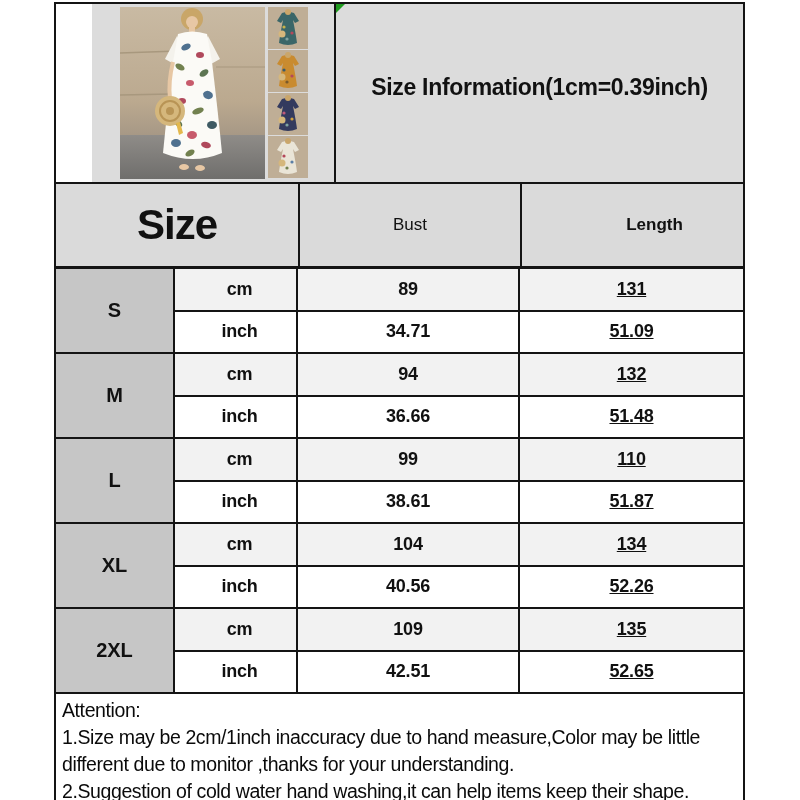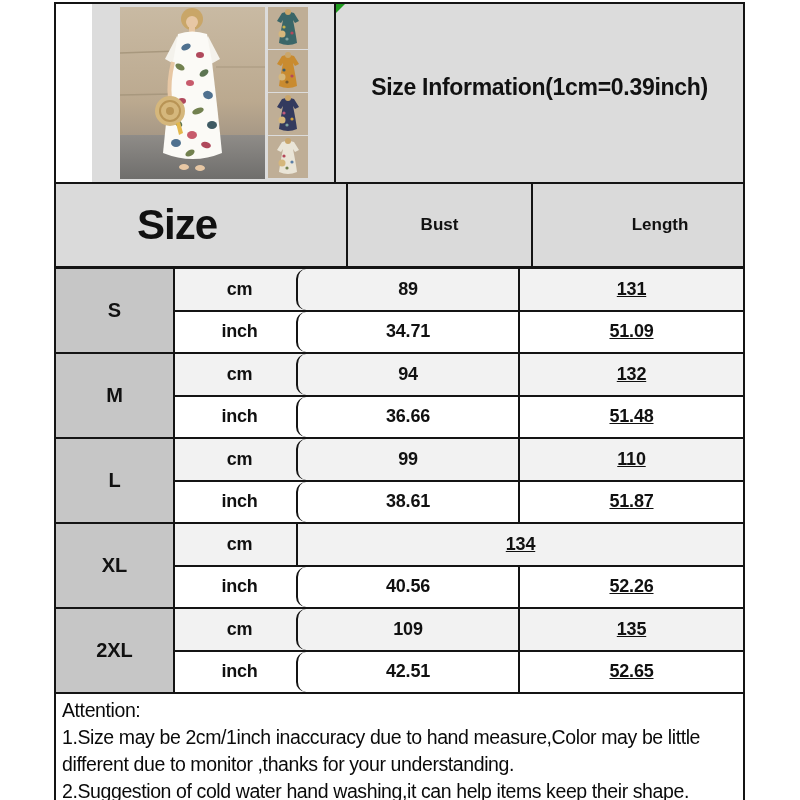--- a/index.html
+++ b/index.html
@@ -19,35 +19,35 @@
   .title-cell { flex:1; background:#dcdcdc; border-left:2px solid #141414; position:relative;
     display:flex; align-items:center; justify-content:center; }
   .title-cell .marker { position:absolute; left:0; top:0; width:0; height:0;
     border-top:9px solid #1f9b1f; border-right:9px solid transparent; }
   .chart-title { font-size:23px; font-weight:bold; letter-spacing:-0.3px; padding-bottom:12px; }
 
   
   .header-row { display:flex; height:85px; border-bottom:3px solid #141414; background:#dadada; }
   .header-row > div { display:flex; align-items:center; justify-content:center; }
   .col-size-head { width:242px; font-size:42px; font-weight:bold; letter-spacing:-1px; }
-  .col-bust-head { width:185px; border-left:2px solid #141414; font-size:17px; font-weight:bold;margin-left:48px; }
+  .col-bust-head { width:222px; border-left:2px solid #141414; font-size:17px; font-weight:normal; }
   .col-length-head { flex:1; border-left:2px solid #141414; font-size:17px; font-weight:bold;padding-left:44px; }
 
   
   .group { display:flex; height:85px; border-bottom:2px solid #141414; }
   .size-label-cell { width:119px; background:#c6c6c6; border-right:2px solid #141414;
     display:flex; align-items:center; justify-content:center; font-size:20px; font-weight:bold; }
   .group-rows { flex:1; display:flex; flex-direction:column; }
   .unit-row { flex:1; display:flex; }
   .unit-row.cm { border-bottom:2px solid #141414; background:#f2f2f2; }
   .unit-row.inch { background:#ffffff; }
   .unit-row > div { display:flex; align-items:center; justify-content:center;
     font-size:18px; font-weight:bold; letter-spacing:-0.2px; }
   .unit-cell { width:121px;padding-left:8px; }
-  .bust-cell { width:222px; border-left:2px solid #141414;border-radius:10px; }
+  .bust-cell { width:222px; border-left:2px solid #141414; }
   .length-cell { flex:1; border-left:2px solid #141414;text-decoration:underline; }
 
   
   .attention { padding:3px 8px 0 6px; background:#fff; font-size:19.5px;
     line-height:27px; letter-spacing:-0.4px; color:#0a0a0a; }
 </style>
 </head>
 <body>
 
 <div class="page">
@@ -209,20 +209,21 @@
           <div class="length-cell">51.87</div>
         </div>
       </div>
     </div>
 
     <div class="group">
       <div class="size-label-cell">XL</div>
       <div class="group-rows">
         <div class="unit-row cm">
           <div class="unit-cell">cm</div>
+          <div class="bust-cell">104</div>
           <div class="length-cell">134</div>
         </div>
         <div class="unit-row inch">
           <div class="unit-cell">inch</div>
           <div class="bust-cell">40.56</div>
           <div class="length-cell">52.26</div>
         </div>
       </div>
     </div>
 

